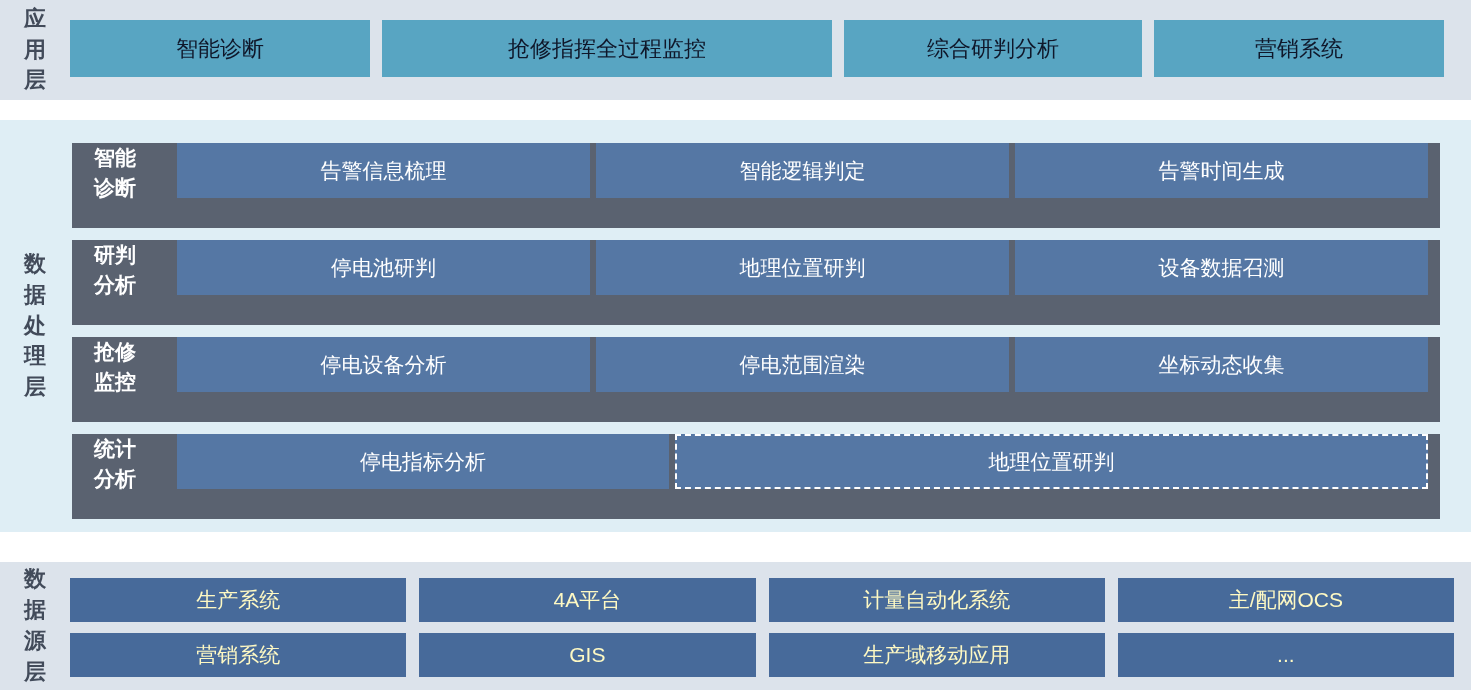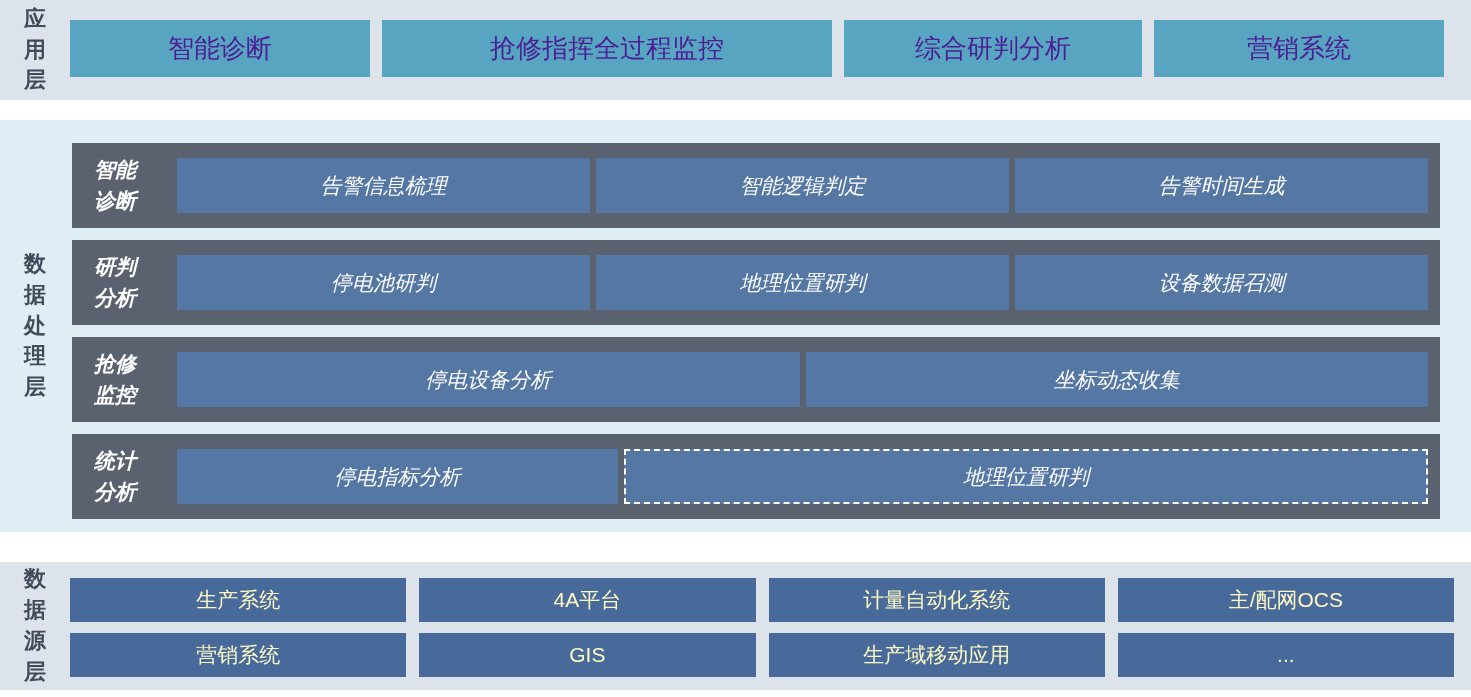--- a/index.html
+++ b/index.html
@@ -58,48 +58,46 @@
   .app-buttons {
     position: absolute;
     left: 70px;
     top: 20px;
     display: flex;
     gap: 12px;
   }
   .app-btn {
     height: 57px;
     background: #58a5c2;
-    color: #4c1d95;
-    font-size: 26px;
+    color: #0f172a;
+    font-size: 22px;
     display: flex;
     align-items: center;
     justify-content: center;
   }
   .app-btn.w1 { width: 300px; }
   .app-btn.w2 { width: 298px; }
   .app-btn.w3 { width: 450px; }
   .app-btn.w4 { width: 290px; }
 
   
   .proc-rows {
     position: absolute;
     left: 72px;
     top: 23px;
     width: 1368px;
   }
   .proc-row {
     height: 85px;
     background: #5a6270;
     display: flex;
-    align-items: center;
     box-sizing: border-box;
     padding-left: 22px;
     padding-right: 12px;
     margin-bottom: 12px;
-    font-style: italic;
   }
   .proc-row:last-child { margin-bottom: 0; }
   .row-label {
     width: 83px;
     color: #ffffff;
     font-size: 21px;
     font-weight: bold;
     white-space: pre-line;
     line-height: 1.45;
   }
@@ -111,21 +109,21 @@
   .proc-box {
     flex: 1;
     height: 55px;
     background: #5577a4;
     color: #ffffff;
     font-size: 21px;
     display: flex;
     align-items: center;
     justify-content: center;
   }
-  .proc-box.fixed { flex: none; width: 441px; }
+  .proc-box.fixed { flex: none; width: 492px; }
   .proc-box.dashed {
     border: 2px dashed #ffffff;
     box-sizing: border-box;
   }
 
   
   .src-rows {
     position: absolute;
     left: 70px;
     top: 16px;
@@ -193,20 +191,21 @@
           <div class="proc-box">地理位置研判</div>
           <div class="proc-box">设备数据召测</div>
         </div>
       </div>
 
       <div class="proc-row">
         <div class="row-label">抢修
 监控</div>
         <div class="row-boxes">
           <div class="proc-box">停电设备分析</div>
+          <div class="proc-box">停电范围渲染</div>
           <div class="proc-box">坐标动态收集</div>
         </div>
       </div>
 
       <div class="proc-row">
         <div class="row-label">统计
 分析</div>
         <div class="row-boxes">
           <div class="proc-box fixed">停电指标分析</div>
           <div class="proc-box dashed">地理位置研判</div>

